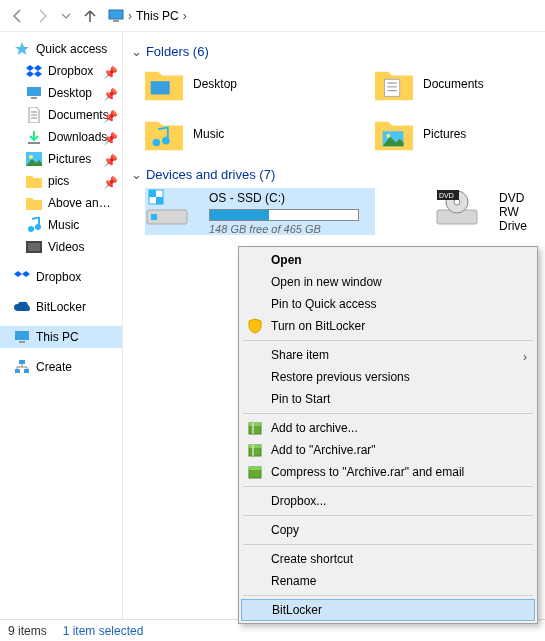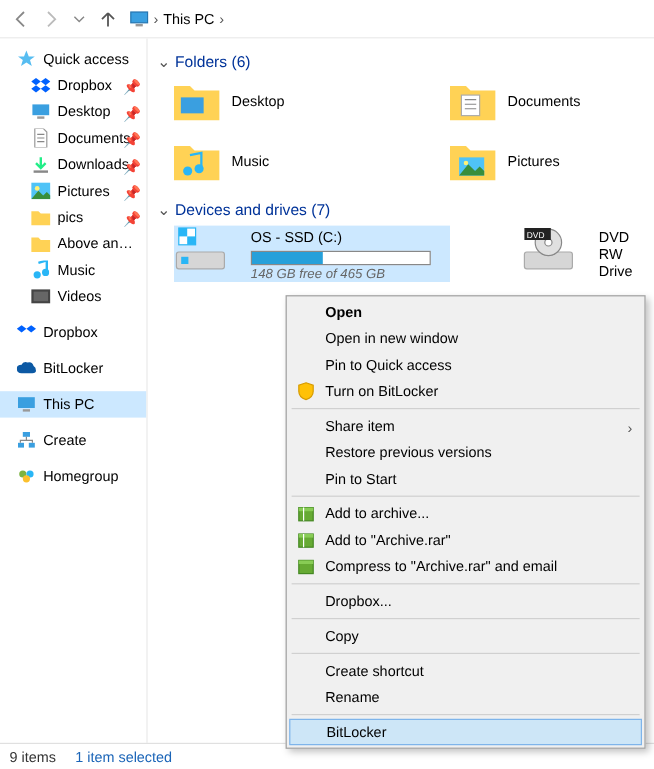--- a/index.html
+++ b/index.html
@@ -307,32 +307,20 @@
             <svg width="16" height="14" viewBox="0 0 16 14">
               <rect x="5" y="0" width="6" height="4" fill="#3a9fe0"></rect>
               <rect x="1" y="9" width="5" height="4" fill="#3a9fe0"></rect>
               <rect x="10" y="9" width="5" height="4" fill="#3a9fe0"></rect>
               <path d="M8 4 V7 M3 9 V7 H13 V9" stroke="#888" fill="none"></path>
             </svg>
           </span>
         <span class="sb-label">Create</span>
       </div>
     </div>
-    <div class="sb-group">
-      <div class="sb-item">
-        <span class="sb-icon">
-            <svg width="16" height="14" viewBox="0 0 16 14">
-              <circle cx="5" cy="5" r="3" fill="#7cb342"></circle>
-              <circle cx="11" cy="5" r="3" fill="#29b6f6"></circle>
-              <circle cx="8" cy="9" r="3" fill="#fbc02d"></circle>
-            </svg>
-          </span>
-        <span class="sb-label">Homegroup</span>
-      </div>
-    </div>
   </div>
 
   <div class="main">
     <div class="section-header">
       <span class="chev">⌄</span>
       <span>Folders (6)</span>
     </div>
     <div class="folder-grid">
       <div class="folder-item">
         <span class="folder-icon">

